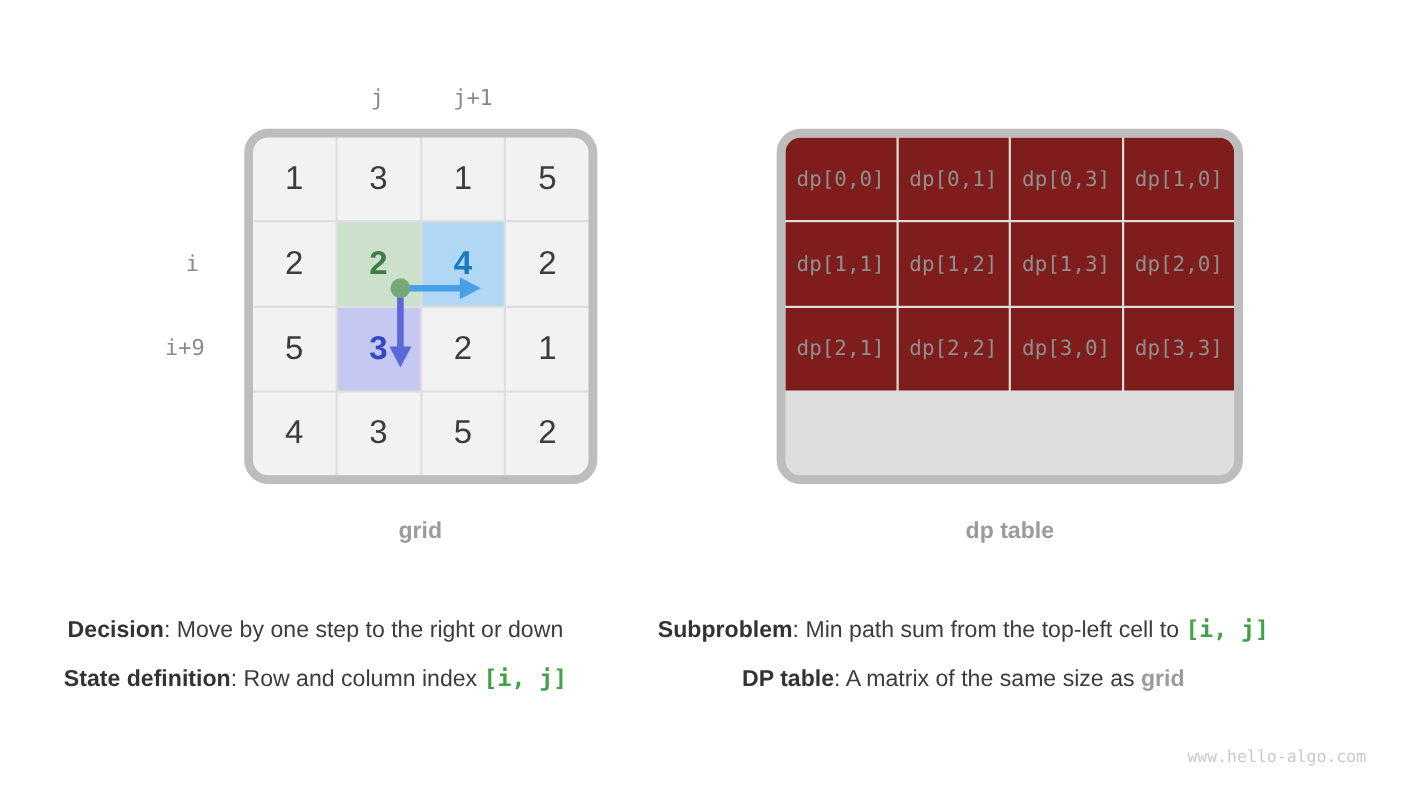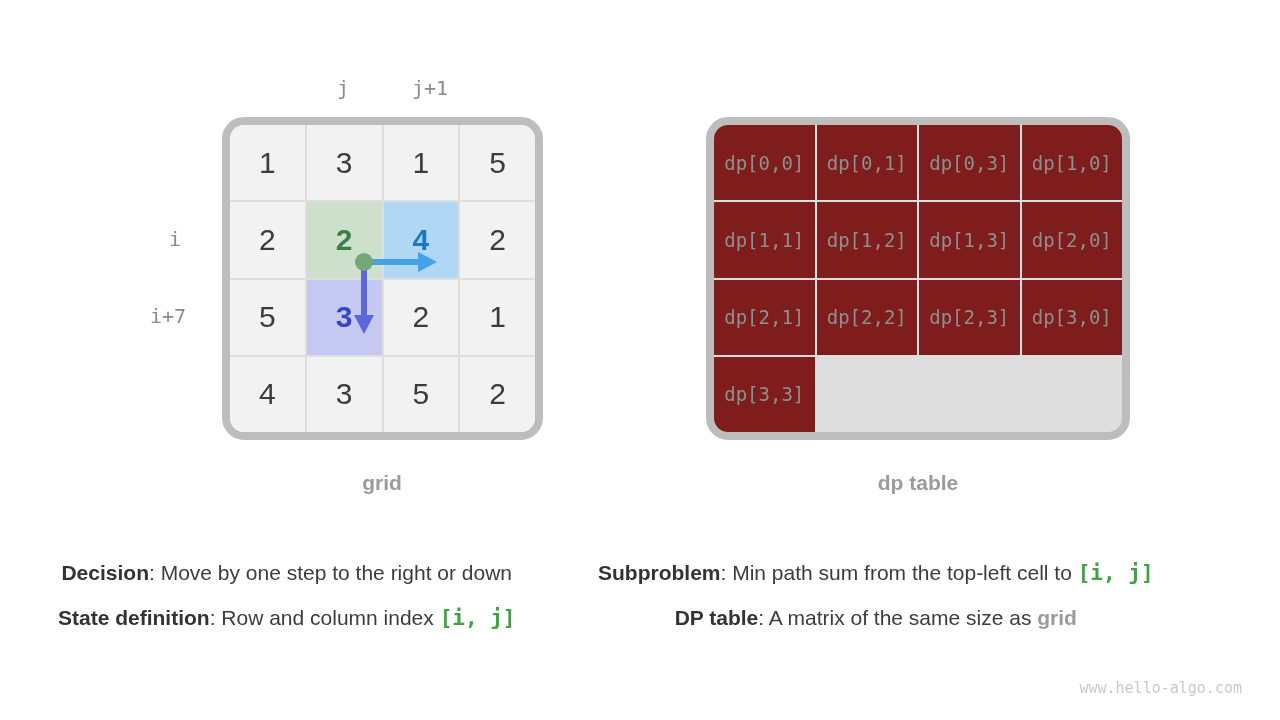--- a/index.html
+++ b/index.html
@@ -57,21 +57,21 @@
     position:absolute;right:38px;top:679px;
     font-family:"DejaVu Sans Mono",monospace;font-size:15px;color:#c9c9c9;text-align:center;
   }
 </style>
 </head>
 <body>
 
 <div class="axis-label" style="left:343px;top:88px;">j</div>
 <div class="axis-label" style="left:430px;top:88px;">j+1</div>
 <div class="axis-label" style="left:175px;top:239px;">i</div>
-<div class="axis-label" style="left:168px;top:316px;">i+7</div>
+<div class="axis-label" style="left:168px;top:316px;">i+9</div>
 
 <div class="matrix-box" style="left:222px;top:117px;width:321px;height:323px;">
   <div class="matrix">
     <div class="cell">1</div>
     <div class="cell">3</div>
     <div class="cell">1</div>
     <div class="cell">5</div>
     <div class="cell">2</div>
     <div class="cell hl-green">2</div>
     <div class="cell hl-blue">4</div>
@@ -100,21 +100,20 @@
     <div class="dp-cell">dp[0,0]</div>
     <div class="dp-cell">dp[0,1]</div>
     <div class="dp-cell">dp[0,3]</div>
     <div class="dp-cell">dp[1,0]</div>
     <div class="dp-cell">dp[1,1]</div>
     <div class="dp-cell">dp[1,2]</div>
     <div class="dp-cell">dp[1,3]</div>
     <div class="dp-cell">dp[2,0]</div>
     <div class="dp-cell">dp[2,1]</div>
     <div class="dp-cell">dp[2,2]</div>
-    <div class="dp-cell">dp[2,3]</div>
     <div class="dp-cell">dp[3,0]</div>
     <div class="dp-cell">dp[3,3]</div>
   </div>
 </div>
 
 <div class="caption" style="left:382px;top:483px;">grid</div>
 <div class="caption" style="left:918px;top:483px;">dp table</div>
 
 <div class="notes" style="left:58px;">
   <div class="line"><b>Decision</b><span>: Move by one step to the right or down</span><span class="code-green"></span></div>

